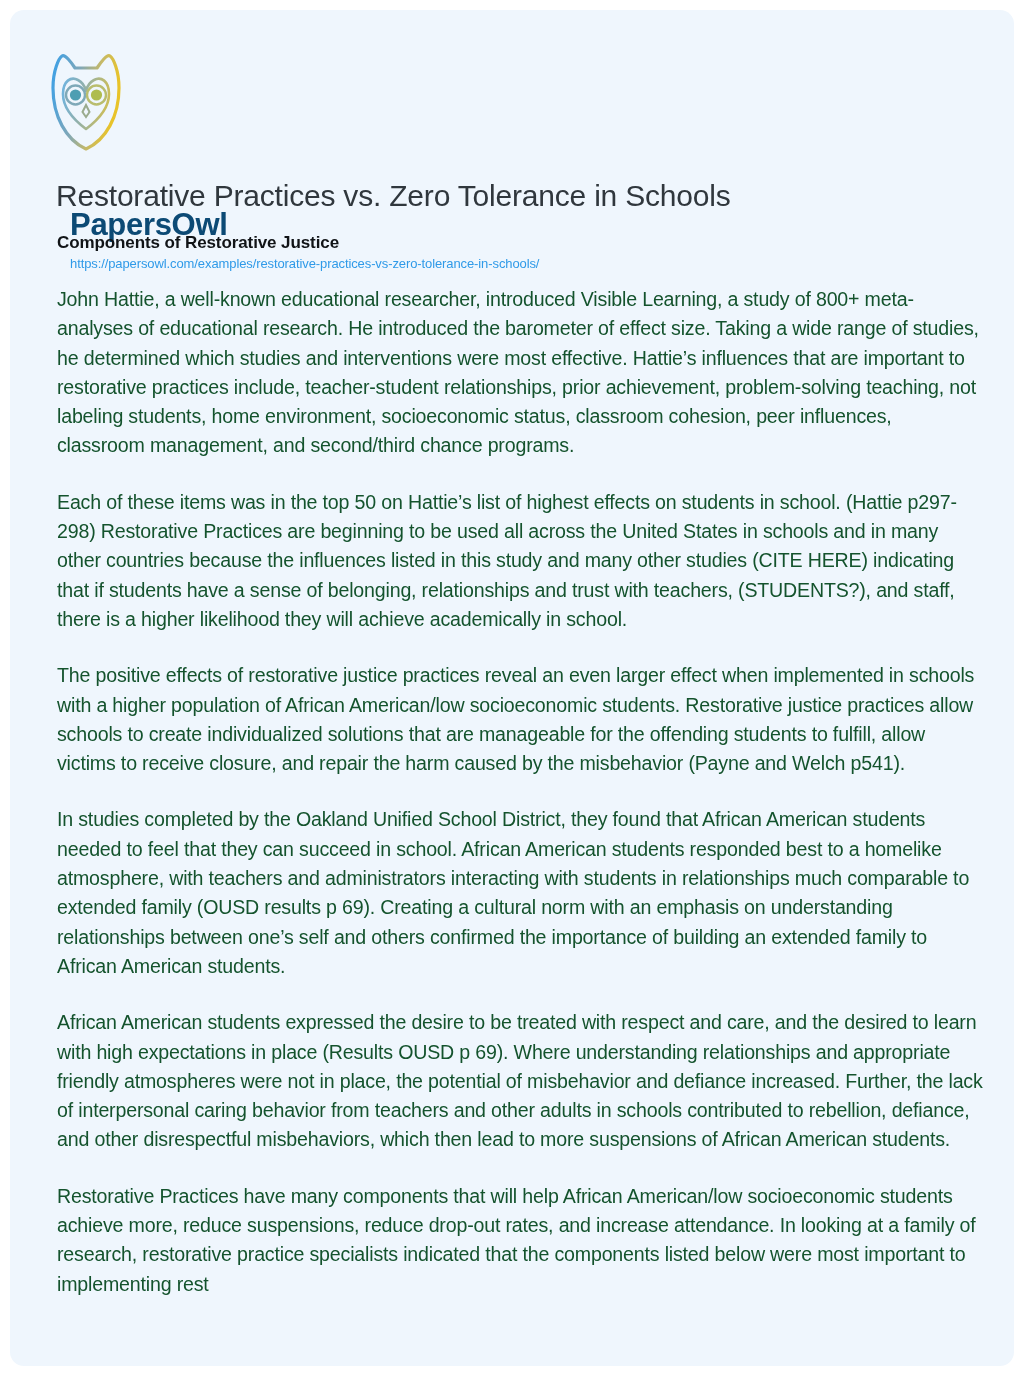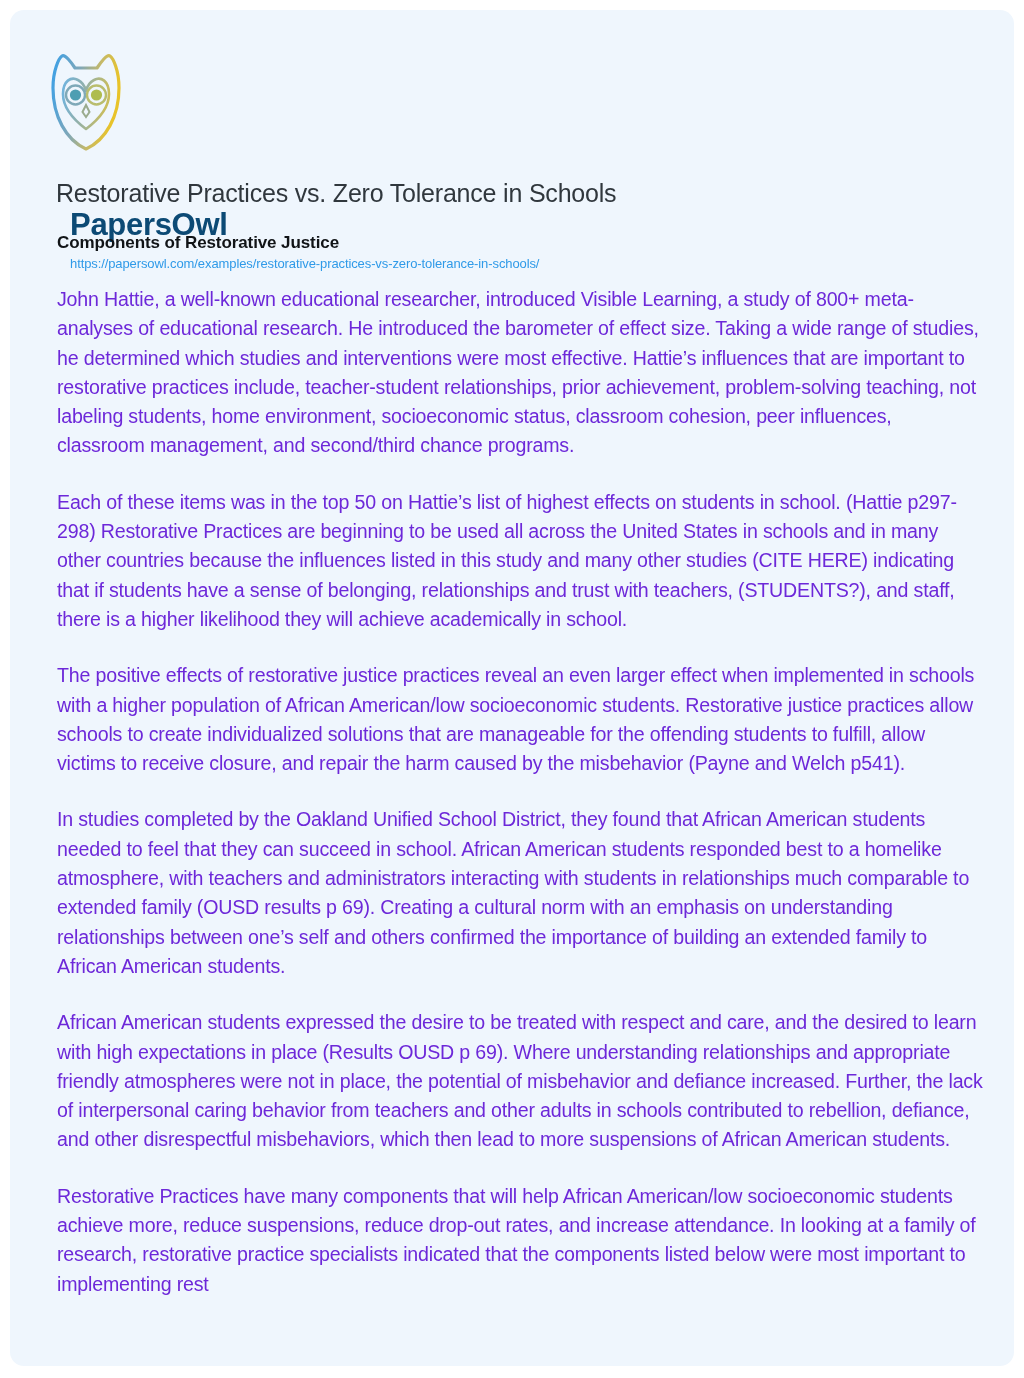--- a/index.html
+++ b/index.html
@@ -68,21 +68,21 @@
     line-height: 1.2;
     letter-spacing: -0.1px;
     white-space: nowrap;
   }
 
   
   .doc-title {
     position: absolute;
     left: 46px;
     top: 168px;
-    font-size: 25px;
+    font-size: 30px;
     font-weight: 400;
     color: #30373d;
     letter-spacing: -0.2px;
     line-height: 1.2;
   }
 
   .section-heading {
     position: absolute;
     left: 47px;
     top: 222px;
@@ -97,21 +97,21 @@
     position: absolute;
     left: 47px;
     top: 275px;
     width: 927px;
   }
 
   .article-body p {
     margin: 0 0 27px 0;
     font-size: 19.6px;
     line-height: 29.3px;
-    color: #6d28d9;
+    color: #14532d;
     letter-spacing: -0.18px;
     text-align: left;
   }
   .article-body p:last-child { margin-bottom: 12px; }
 </style>
 </head>
 <body>
 
 <div class="page-card">
 

